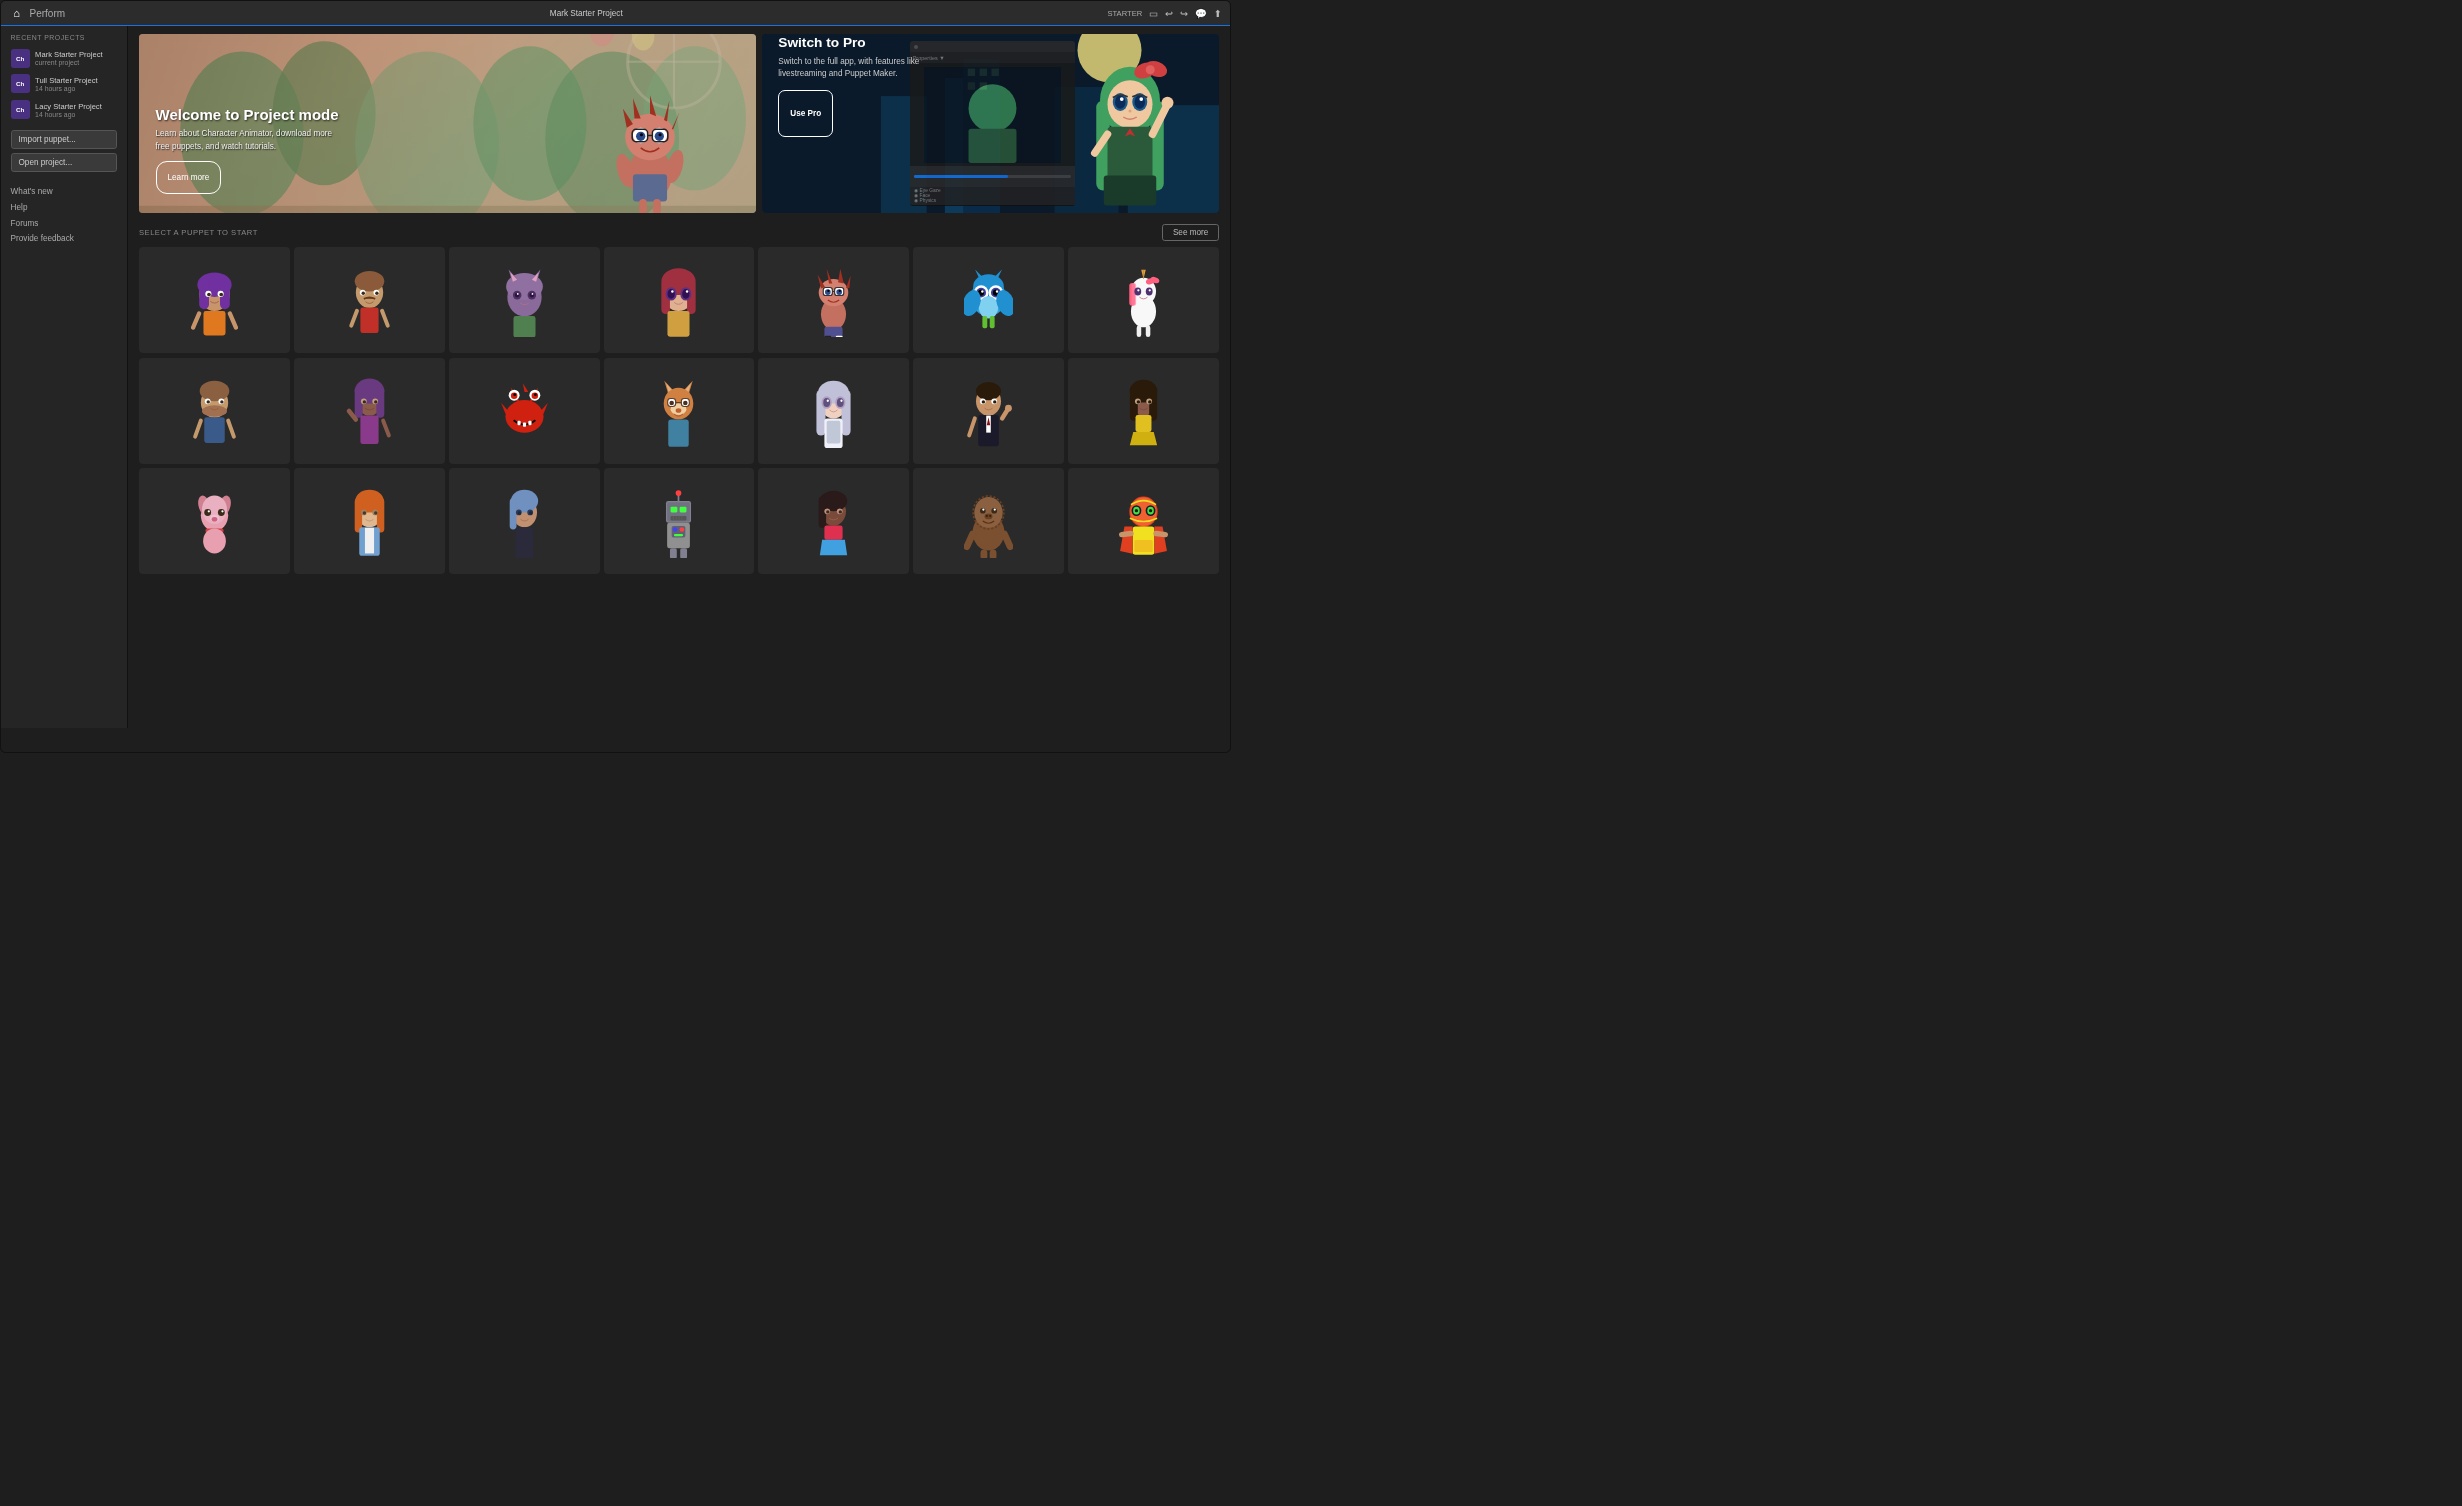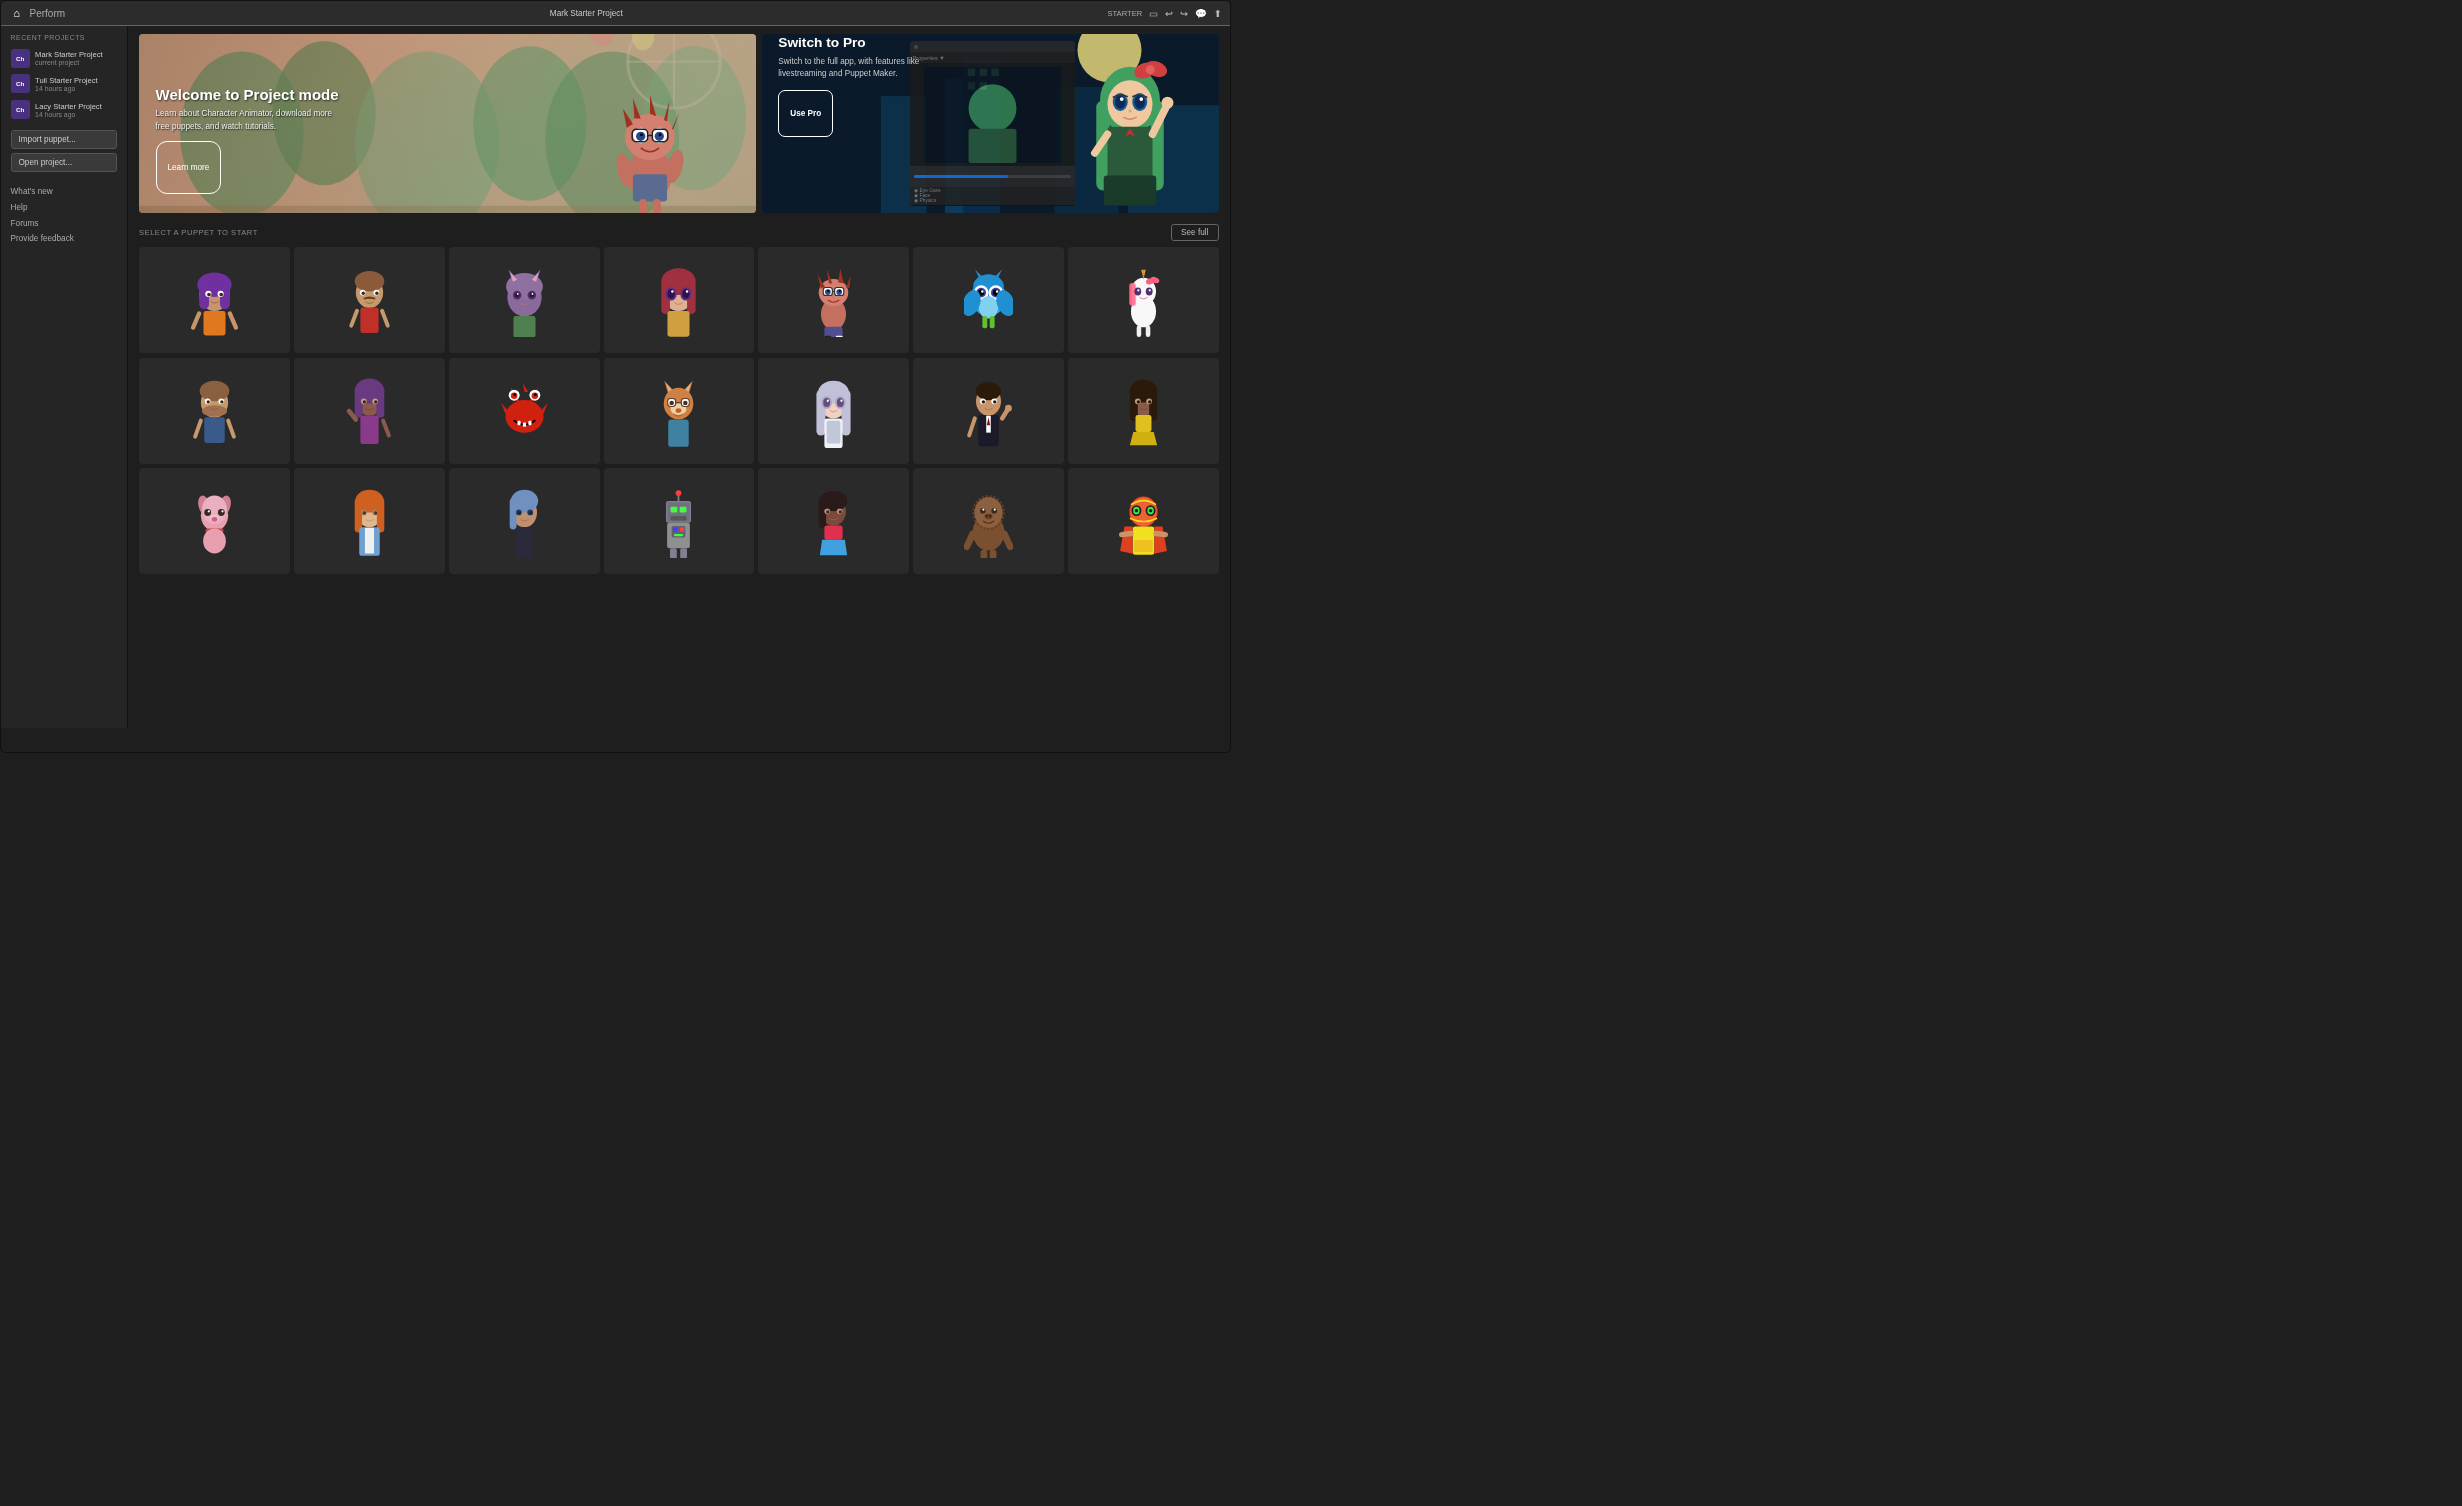--- a/index.html
+++ b/index.html
@@ -213,21 +213,21 @@
       text-shadow: 0.7px 0.7px 1.4px rgba(0,0,0,0.8);
       max-width: 179px;
       line-height: 1.5;
       margin-bottom: 8.2px;
     }
     .hero-btn {
       background: transparent;
       border: 1px solid #fff;
       color: #fff;
       border-radius: 11px;
-      padding: 21px 11px;
+      padding: 11px 11px;
       font-size: 8.2px;
       cursor: pointer;
       font-weight: 500;
     }
     
     .hero-banner-right {
       flex: 1;
       height: 179px;
       border-radius: 4.1px;
       overflow: hidden;
@@ -553,21 +553,21 @@
               <div>◉ Eye Gaze</div>
               <div>◉ Face</div>
               <div>◉ Physics</div>
             </div>
           </div>
         </div>
       </div>
 
       <div class="section-header">
         <span class="section-label">SELECT A PUPPET TO START</span>
-        <button class="see-more-btn">See full</button>
+        <button class="see-more-btn">See more</button>
       </div>
 
       <div class="puppet-grid">
 
         <div class="puppet-card">
           <svg viewBox="0 0 80 120" width="49" height="74">
             <ellipse cx="40" cy="50" rx="25" ry="28" fill="#c8956a"></ellipse>
             <ellipse cx="40" cy="35" rx="28" ry="20" fill="#7030a0"></ellipse>
             <rect x="15" y="25" width="16" height="50" rx="8" fill="#7030a0"></rect>
             <rect x="49" y="25" width="16" height="50" rx="8" fill="#7030a0"></rect>

